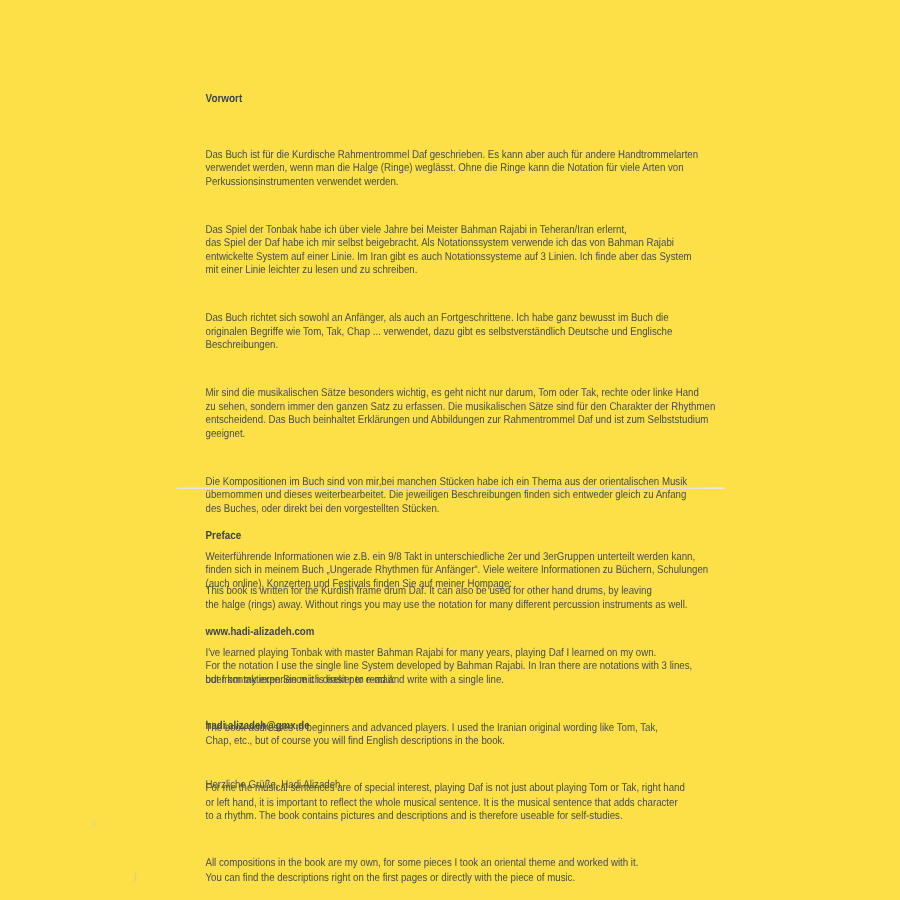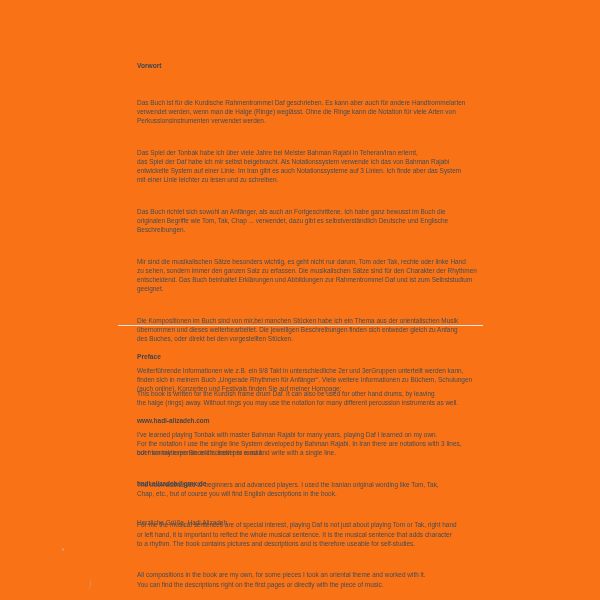--- a/index.html
+++ b/index.html
@@ -10,21 +10,21 @@
   body {
     width: 600px;
     height: 600px;
     position: relative;
     overflow: hidden;
     font-family: "Liberation Sans", sans-serif;
   }
   .page {
     position: absolute;
     inset: 0;
-    background: #f97316;
+    background: #fde047;
   }
   .text-block {
     position: absolute;
     left: 137px;
     width: 470px;
     color: #434c56;
     font-size: 7.5px;
     line-height: 9.15px;
     white-space: pre;
     transform: scaleX(0.86);

